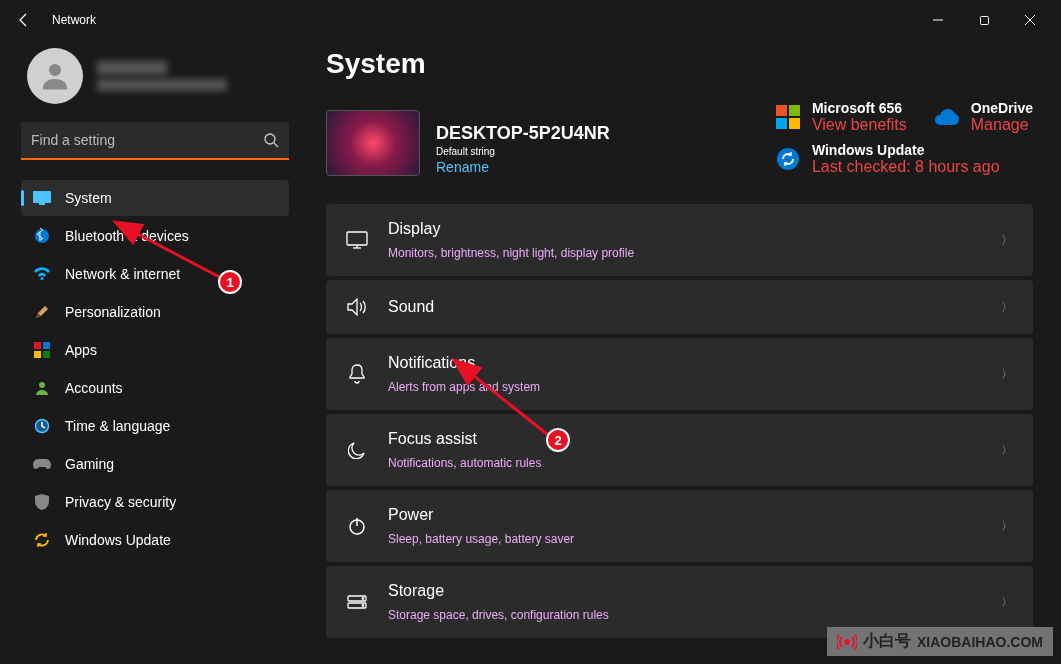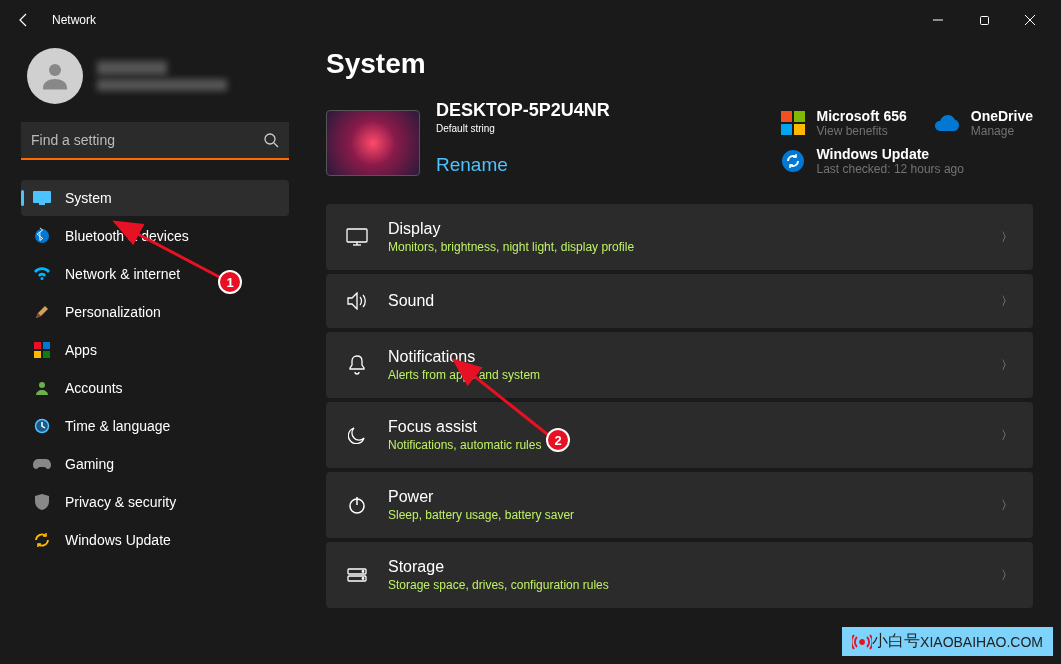--- a/index.html
+++ b/index.html
@@ -24,38 +24,38 @@
 .nav-item { display: flex; align-items: center; gap: 14px; padding: 9px 12px; border-radius: 4px; font-size: 14px; cursor: pointer; position: relative; }
 .nav-item.active { background: #2d2d2d; }
 .nav-item.active::before { content: ""; position: absolute; left: 0; top: 10px; bottom: 10px; width: 3px; background: #4cc2ff; border-radius: 2px; }
 .nav-item .nav-icon { width: 18px; height: 18px; display: flex; align-items: center; justify-content: center; font-size: 14px; }
 .content { flex: 1; padding: 8px 28px 0 16px; overflow-y: auto; }
 .page-title { font-size: 28px; font-weight: 600; margin-bottom: 20px; }
 .header-row { display: flex; align-items: flex-end; gap: 16px; margin-bottom: 28px; }
 .device-img { width: 94px; height: 66px; border-radius: 4px; background: radial-gradient(circle at 50% 50%, #ff4a6a 0%, #8a1a4a 40%, #2a1a3a 100%); border: 1px solid #555; }
 .device-info .device-name { font-size: 18px; font-weight: 600; }
 .device-info .device-sub { font-size: 10px; margin-top: 2px; }
-.device-info .rename { color: #4cc2ff; font-size: 19px; margin-top: 20px; cursor: pointer; display: inline-block; }
+.device-info .rename { color: #4cc2ff; font-size: 14px; margin-top: 2px; cursor: pointer; display: inline-block; }
 .tiles { margin-left: auto; display: grid; grid-template-columns: auto auto; gap: 8px 28px; }
 .tile { display: flex; align-items: center; gap: 12px; cursor: pointer; }
 .tile .tile-icon { width: 24px; height: 24px; display: flex; align-items: center; justify-content: center; }
 .tile .tile-title { font-size: 14px; font-weight: 600; }
-.tile .tile-sub { font-size: 12px; color: #737373; }
+.tile .tile-sub { font-size: 16px; color: #ef4444; }
 .tile.wide { grid-column: 1 / -1; }
 .settings-list { display: flex; flex-direction: column; gap: 4px; }
 .setting-item { display: flex; align-items: center; gap: 20px; background: #2b2b2b; border-radius: 4px; padding: 16px 20px; cursor: pointer; }
 .setting-item .setting-icon { width: 22px; height: 22px; display: flex; align-items: center; justify-content: center; color: #ddd; }
 .setting-item .setting-title { font-size: 16px; }
-.setting-item .setting-desc { font-size: 12px; color: #bef264; margin-top: 2px; }
+.setting-item .setting-desc { font-size: 12px; color: #f0abfc; margin-top: 8px; }
 .setting-item .chevron { margin-left: auto; color: #aaa; font-size: 12px; }
 svg { display: block; }
 
 .anno { position: absolute; pointer-events: none; }
 .anno-badge { position: absolute; width: 24px; height: 24px; border-radius: 50%; background: #e81123; color: #fff; font-size: 13px; font-weight: 600; display: flex; align-items: center; justify-content: center; border: 2px solid #fff; }
-.watermark-footer { position: absolute; right: 8px; bottom: 8px; background: #7dd3fc; color: #222; padding: 4px 10px; font-size: 14px; font-weight: 400; display: flex; align-items: center; }
+.watermark-footer { position: absolute; right: 8px; bottom: 8px; background: #737373; color: #222; padding: 4px 10px; font-size: 14px; font-weight: 700; display: flex; align-items: center; gap: 6px; }
 .watermark-footer .cn { font-size: 16px; }
 .ms-logo { display: grid; grid-template-columns: 11px 11px; grid-template-rows: 11px 11px; gap: 2px; }
 .ms-logo span:nth-child(1){background:#f25022;} .ms-logo span:nth-child(2){background:#7fba00;} .ms-logo span:nth-child(3){background:#00a4ef;} .ms-logo span:nth-child(4){background:#ffb900;}
 </style>
 </head>
 <body>
 
 <div class="titlebar">
   <div class="back">
     <svg width="16" height="16" viewBox="0 0 16 16" stroke="#fff" stroke-width="1.2" fill="none">
@@ -238,21 +238,21 @@
         <div class="tile wide">
           <div class="tile-icon">
               <svg width="22" height="22" viewBox="0 0 22 22">
                 <circle cx="11" cy="11" r="11" fill="#0078d4"></circle>
                 <path d="M6 11a5 5 0 018-4M16 11a5 5 0 01-8 4" stroke="#fff" stroke-width="1.8" fill="none"></path>
                 <path d="M14 4v3h-3M8 18v-3h3" stroke="#fff" stroke-width="1.5" fill="none"></path>
               </svg>
             </div>
           <div>
               <div class="tile-title">Windows Update</div>
-              <div class="tile-sub">Last checked: 12 hours ago</div>
+              <div class="tile-sub">Last checked: 8 hours ago</div>
             </div>
         </div>
       </div>
     </div>
 
     <div class="settings-list">
       <div class="setting-item">
         <div class="setting-icon">
             <svg width="22" height="18" viewBox="0 0 22 18" stroke="#fff" fill="none" stroke-width="1.3">
               <rect x="1" y="1" width="20" height="13" rx="1"></rect>

